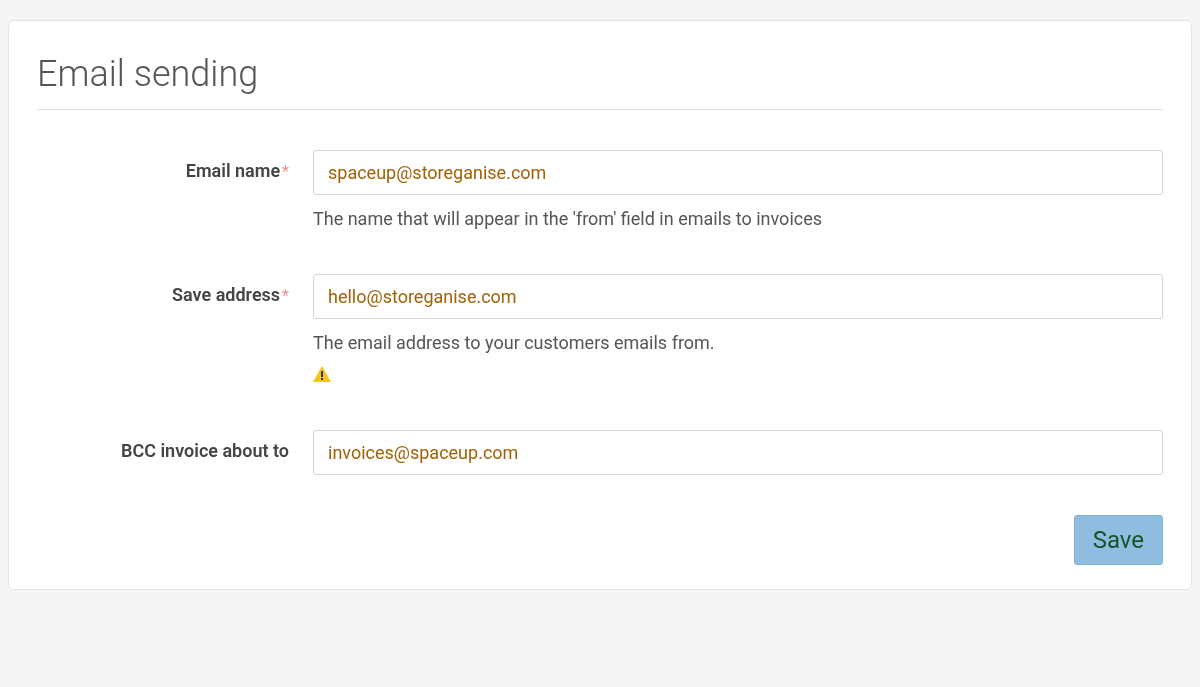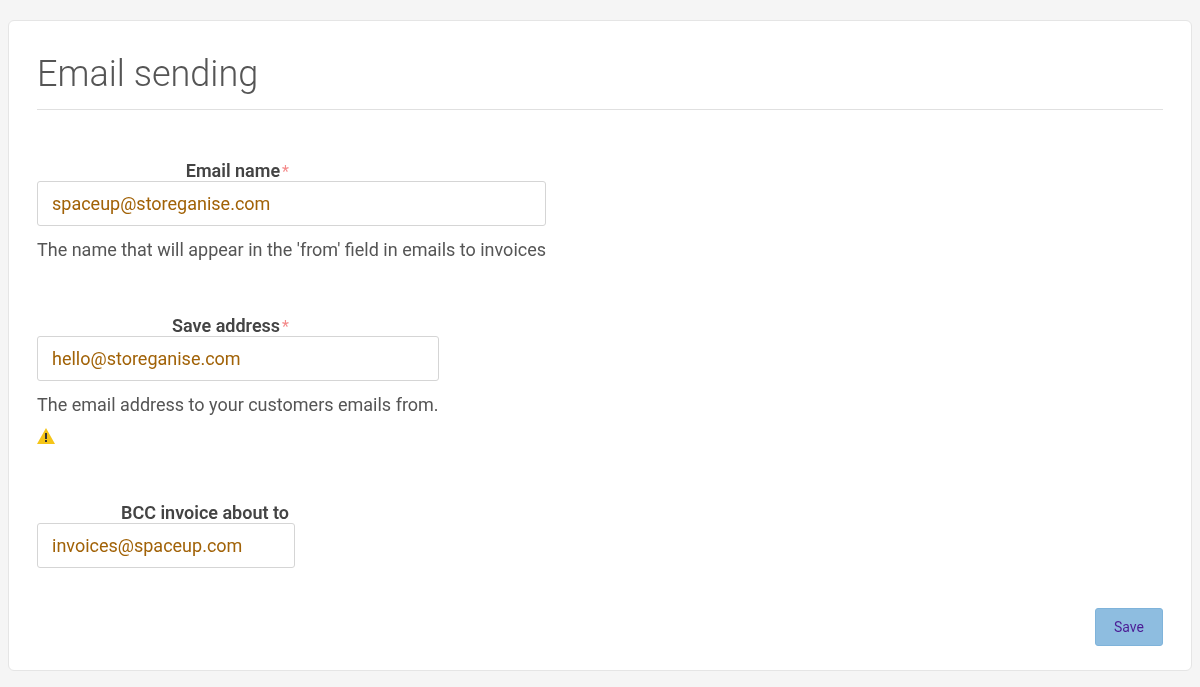--- a/index.html
+++ b/index.html
@@ -26,21 +26,20 @@
       font-weight: 300;
       color: #555;
       border-bottom: 1px solid #e0e0e0;
       padding-bottom: 14px;
       margin-bottom: 40px;
     }
     .form-row {
       display: flex;
       align-items: flex-start;
       margin-bottom: 40px;
-      flex-direction: column;
     }
     .form-row:last-of-type {
       margin-bottom: 10px;
     }
     .label-col {
       width: 276px;
       flex-shrink: 0;
       text-align: right;
       padding-right: 24px;
       padding-top: 10px;
@@ -83,24 +82,24 @@
       vertical-align: -2px;
       margin-right: 2px;
     }
     .button-row {
       display: flex;
       justify-content: flex-end;
       margin-top: 8px;
     }
     .save-button {
       background: #8ebde0;
-      color: #4c1d95;
+      color: #14532d;
       border: 1px solid #7fb3da;
       border-radius: 3px;
-      font-size: 14px;
+      font-size: 24px;
       padding: 10px 18px;
       cursor: pointer;
       font-family: inherit;
     }
   </style>
 </head>
 <body>
 
 <div class="card">
 

